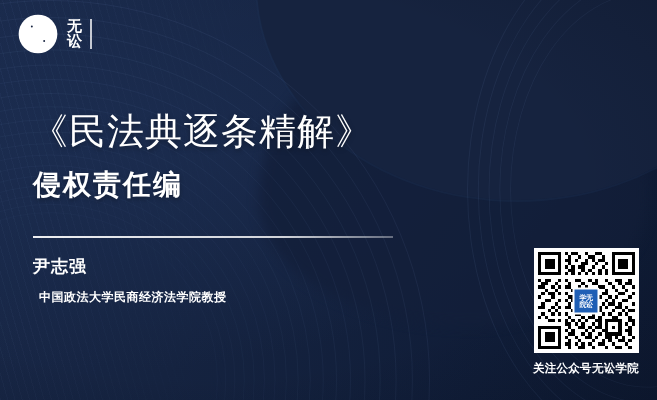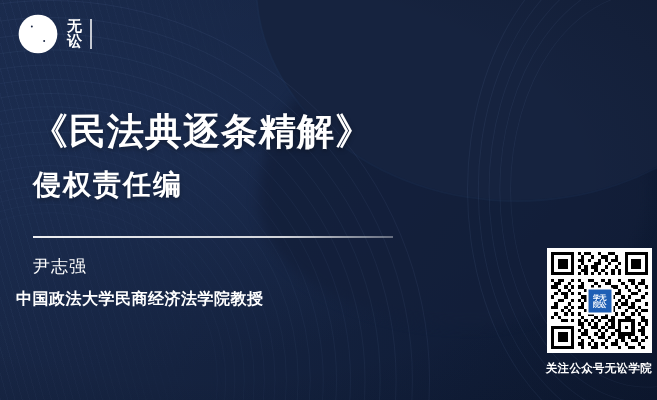--- a/index.html
+++ b/index.html
@@ -155,21 +155,21 @@
   }
 
   
   .content { position: absolute; left: 31px; top: 0; z-index: 5; }
 
   .title {
     position: absolute;
     left: 0;
     top: 112px;
     font-size: 37px;
-    font-weight: 700;
+    font-weight: 400;
     letter-spacing: 1px;
     line-height: 1.1;
     white-space: nowrap;
     color: #ffffff;
     text-shadow: 0 2px 5px rgba(0,0,0,0.35);
   }
   .subtitle {
     position: absolute;
     left: 2px;
     top: 166px;
@@ -189,48 +189,48 @@
     height: 2px;
     background: linear-gradient(90deg, rgba(255,255,255,0.92) 0%, rgba(255,255,255,0.80) 70%, rgba(255,255,255,0.35) 100%);
     z-index: 5;
   }
 
   .speaker-name {
     position: absolute;
     left: 33px;
     top: 255px;
     font-size: 17px;
-    font-weight: 400;
+    font-weight: 700;
     letter-spacing: 1px;
     white-space: nowrap;
     color: #ffffff;
     z-index: 5;
   }
   .speaker-title {
     position: absolute;
-    left: 16px;
+    left: 39px;
     top: 289px;
-    font-size: 16px;
+    font-size: 12px;
     font-weight: 700;
     letter-spacing: 0.5px;
     white-space: nowrap;
     color: #ffffff;
     z-index: 5;
   }
 
   
   .qr-block {
     position: absolute;
     left: 520px;
     top: 248px;
     width: 132px;
     z-index: 6;
     display: flex;
     flex-direction: column;
-    align-items: flex-end;
+    align-items: center;
   }
   .qr-frame {
     width: 105px;
     height: 105px;
     background: #ffffff;
     padding: 4px;
     box-sizing: border-box;
     position: relative;
   }
   .qr-frame svg { display: block; width: 100%; height: 100%; }

